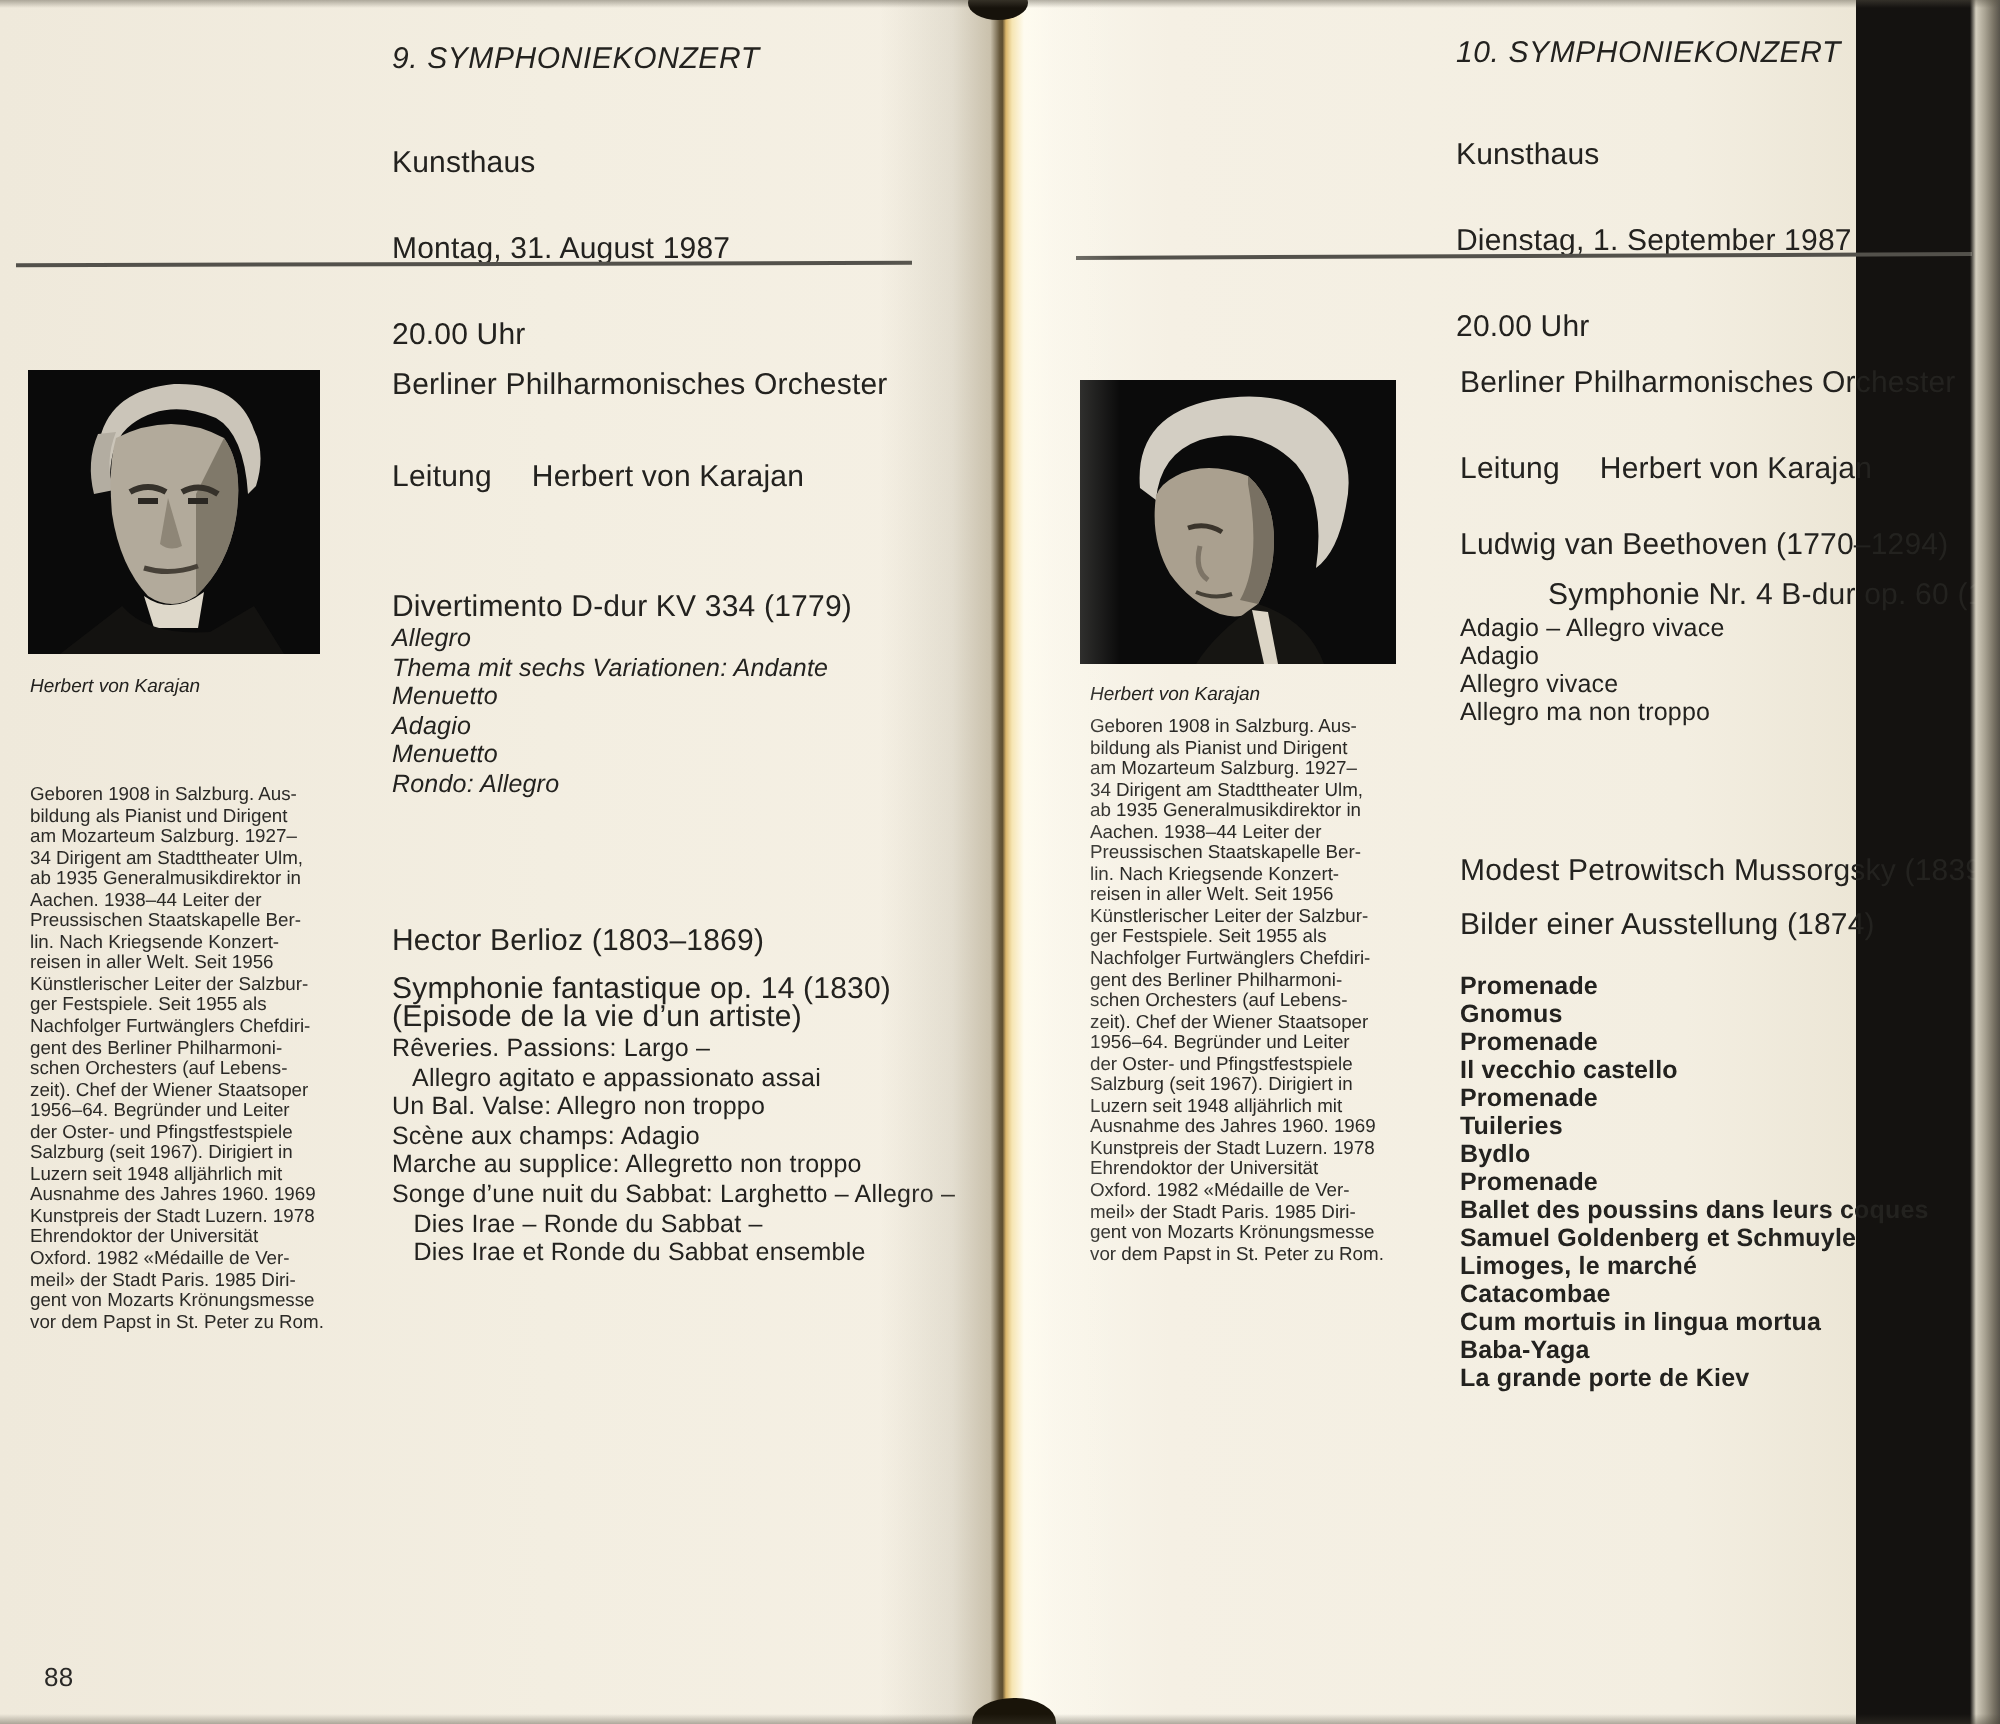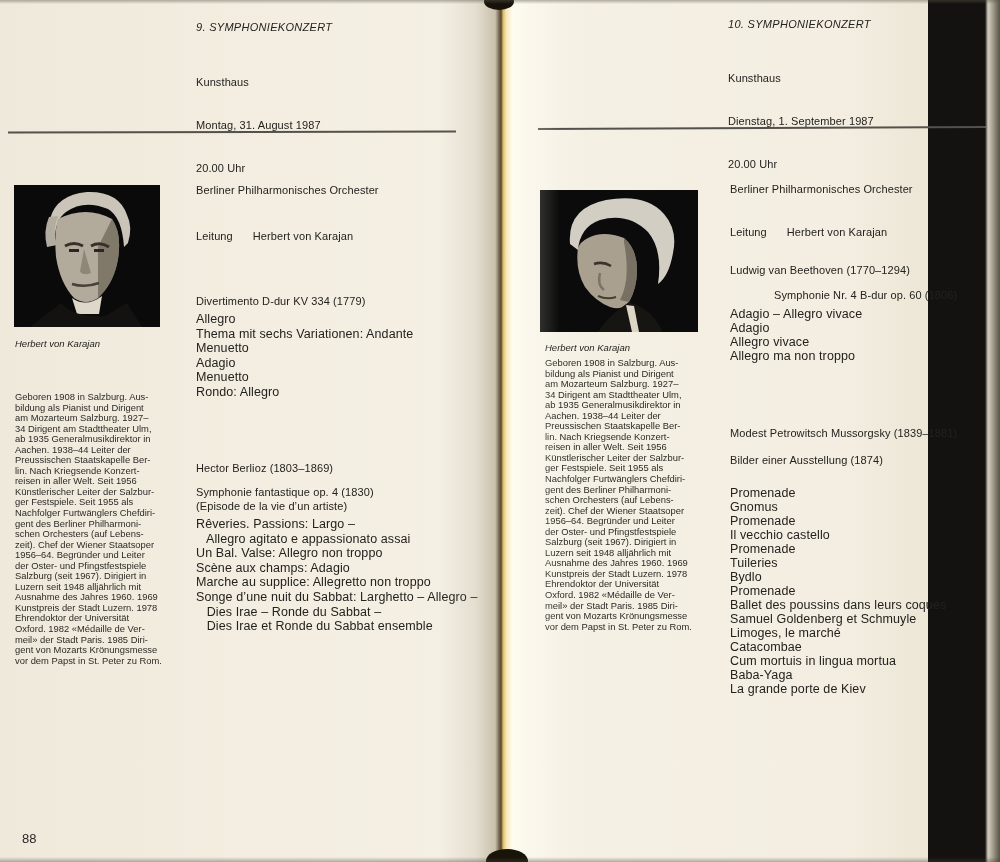--- a/index.html
+++ b/index.html
@@ -17,21 +17,21 @@
        rgba(255,252,240,0.25) 72%, rgba(255,252,240,0) 100%);}
   #gutter-blob-top{position:absolute;left:484px;top:-7px;width:30px;height:17px;border-radius:50%;background:#16120b;}
   #gutter-blob-bottom{position:absolute;left:486px;top:849px;width:42px;height:24px;border-radius:50% 50% 6px 6px;background:#191409;}
   #edge-right{position:absolute;right:0;top:0;width:15px;height:862px;
      background:linear-gradient(to right,rgba(0,0,0,0) 0%,#d4cebe 20%,#a8a292 50%,#7a7466 78%,#57534a 100%);}
   #edge-top{position:absolute;left:0;top:0;width:1000px;height:4px;
      background:linear-gradient(to bottom,rgba(90,85,72,0.45),rgba(90,85,72,0));}
   #edge-bottom{position:absolute;left:0;bottom:0;width:1000px;height:5px;
      background:linear-gradient(to top,rgba(70,65,52,0.4),rgba(70,65,52,0));}
   .rule{position:absolute;height:1.5px;background:#53514b;}
-  .txt{position:absolute;white-space:pre;font-size:11px;letter-spacing:.1px;color:#23221f;}
+  .txt{position:absolute;white-space:pre;font-size:15px;letter-spacing:.1px;color:#23221f;}
   .it{}
   .hdr{font-style:italic;letter-spacing:.3px;}
   .info{line-height:14.2px;}
   .movements{line-height:14.6px;font-size:12.5px;}
   .movements.tight{line-height:14px;}
   .caption{font-size:9.5px;font-style:italic;letter-spacing:0;}
   .bio{font-size:9.4px;line-height:10.55px;letter-spacing:0;color:#2b2a27;}
   .pagenum{font-size:13px;color:#2a2927;}
   .photo{position:absolute;display:block;}
   .conductor{margin-left:20px;}
@@ -92,29 +92,29 @@
 Ehrendoktor der Universität
 Oxford. 1982 «Médaille de Ver-
 meil» der Stadt Paris. 1985 Diri-
 gent von Mozarts Krönungsmesse
 vor dem Papst in St. Peter zu Rom.</div>
 
     <div class="txt it" style="left:196px;top:184px;">Berliner Philharmonisches Orchester</div>
     <div class="txt" style="left:196px;top:230px;"><span>Leitung</span><span class="it conductor">Herbert von Karajan</span></div>
 
     <div class="txt" style="left:196px;top:295px;"><span class="it">Divertimento D-dur KV 334</span><span> (1779)</span></div>
-    <div class="txt movements" style="left:196px;top:312px;">Allegro
+    <div class="txt movements" style="left:196px;top:312px;font-style:italic;">Allegro
 Thema mit sechs Variationen: Andante
 Menuetto
 Adagio
 Menuetto
 Rondo: Allegro</div>
 
     <div class="txt" style="left:196px;top:462px;">Hector Berlioz (1803–1869)</div>
-    <div class="txt" style="left:196px;top:486px;"><span class="it">Symphonie fantastique op. 4</span><span> (1830)</span></div>
+    <div class="txt" style="left:196px;top:486px;"><span class="it">Symphonie fantastique op. 14</span><span> (1830)</span></div>
     <div class="txt" style="left:196px;top:500px;">(Episode de la vie d’un artiste)</div>
     <div class="txt movements" style="left:196px;top:517px;">Rêveries. Passions: Largo –
    Allegro agitato e appassionato assai
 Un Bal. Valse: Allegro non troppo
 Scène aux champs: Adagio
 Marche au supplice: Allegretto non troppo
 Songe d’une nuit du Sabbat: Larghetto – Allegro –
    Dies Irae – Ronde du Sabbat –
    Dies Irae et Ronde du Sabbat ensemble</div>
 
@@ -176,21 +176,21 @@
 
     <div class="txt" style="left:230px;top:264px;">Ludwig van Beethoven (1770–1294)</div>
     <div class="txt" style="left:230px;top:289px;margin-left:44px;"><span class="it">Symphonie Nr. 4 B-dur op. 60</span><span> (1806)</span></div>
     <div class="txt movements tight" style="left:230px;top:307px;">Adagio – Allegro vivace
 Adagio
 Allegro vivace
 Allegro ma non troppo</div>
 
     <div class="txt" style="left:230px;top:427px;">Modest Petrowitsch Mussorgsky (1839–1881)</div>
     <div class="txt" style="left:230px;top:454px;text-align:right;"><span class="it">Bilder einer Ausstellung</span><span> (1874)</span></div>
-    <div class="txt movements tight" style="left:230px;top:486px;">Promenade
+    <div class="txt movements tight" style="left:230px;top:486px;font-weight:bold;">Promenade
 Gnomus
 Promenade
 Il vecchio castello
 Promenade
 Tuileries
 Bydlo
 Promenade
 Ballet des poussins dans leurs coques
 Samuel Goldenberg et Schmuyle
 Limoges, le marché

